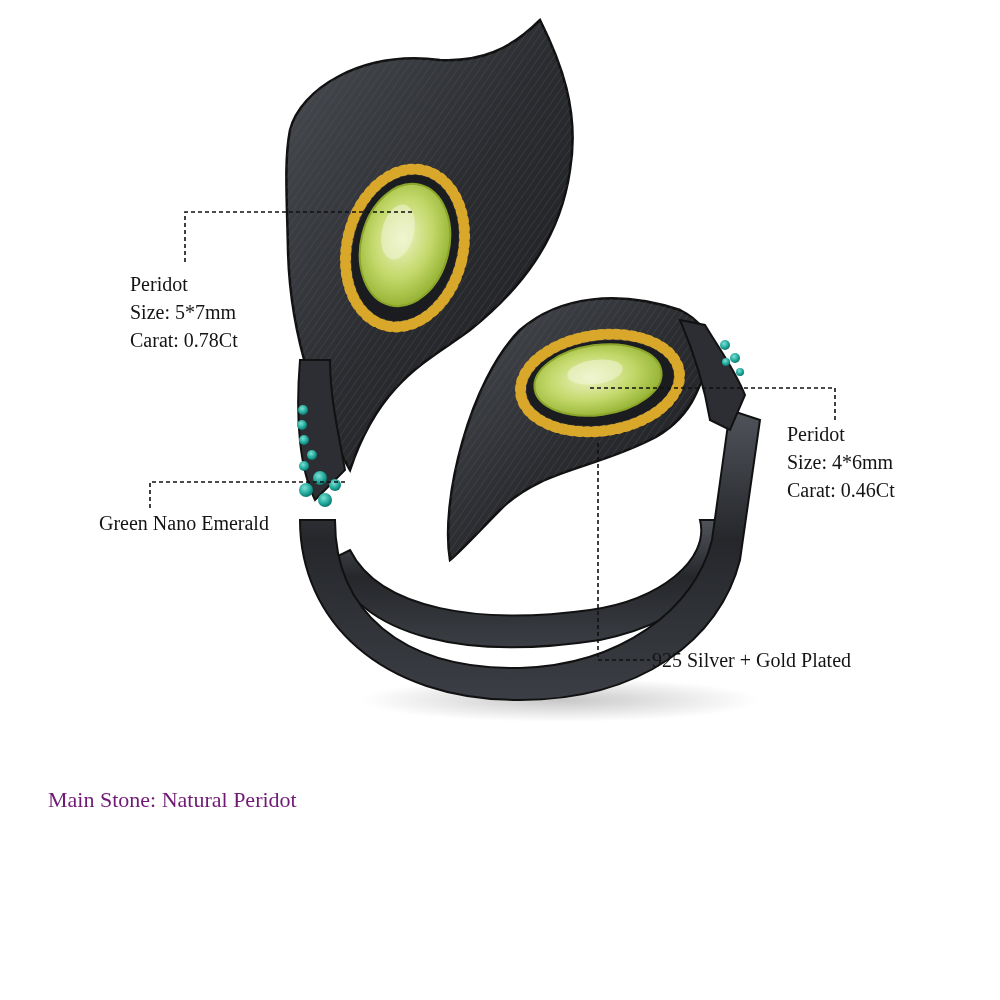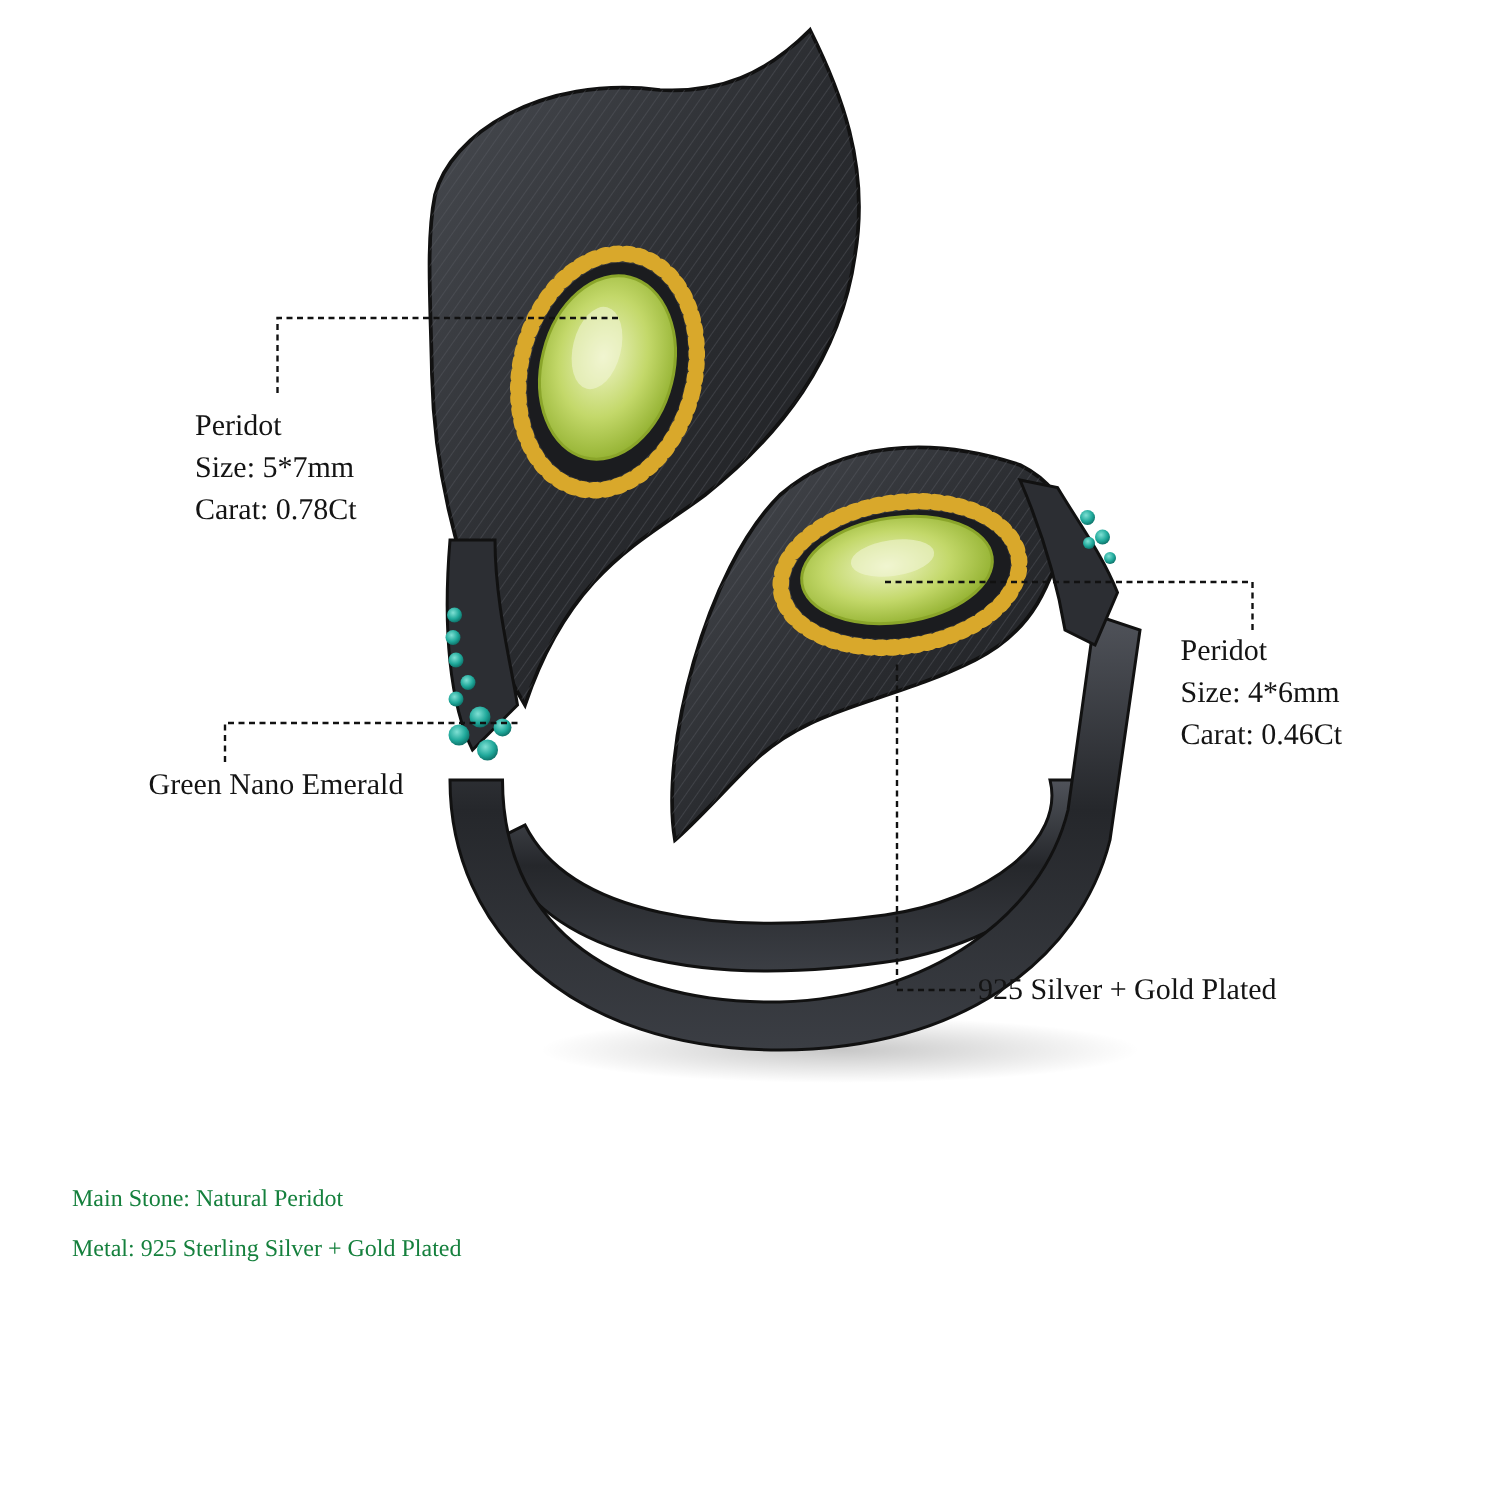--- a/index.html
+++ b/index.html
@@ -1,20 +1,20 @@
 <!DOCTYPE html>
 <html><head>
   <meta charset="utf-8">
   <style>
     html, body { margin: 0; padding: 0; background: #ffffff; }
     body { width: 1000px; height: 1000px; position: relative; overflow: hidden; font-family: "Liberation Serif", "DejaVu Serif", serif; color: #111; }
     #ring-svg { position: absolute; left: 0; top: 0; width: 1000px; height: 760px; }
     .label { position: absolute; font-size: 20px; line-height: 28px; color: #141414; white-space: nowrap; }
     .spec-list { position: absolute; left: 48px; top: 783px; }
-    .spec-line { font-size: 16px; line-height: 33px; color: #15803d; white-space: nowrap; }
+    .spec-line { font-size: 22px; line-height: 33px; color: #701a75; white-space: nowrap; }
   </style>
 </head>
 <body>
 
 <svg id="ring-svg" viewBox="0 0 1000 760" xmlns="http://www.w3.org/2000/svg">
   <defs>
     <linearGradient id="metalGrad" x1="0" y1="0" x2="1" y2="1">
       <stop offset="0" stop-color="#4a4d53"></stop>
       <stop offset="0.5" stop-color="#2a2c30"></stop>
       <stop offset="1" stop-color="#1c1d20"></stop>
@@ -113,14 +113,13 @@
 <div class="label" style="left:51px; top:509px;margin-left:48px;">
   <div>Green Nano Emerald</div>
 </div>
 
 <div class="label" style="left:652px; top:646px;font-family:Liberation Serif, serif;">
   <div>925 Silver + Gold Plated</div>
 </div>
 
 <div class="spec-list">
   <div class="spec-line">Main Stone: Natural Peridot</div>
-  <div class="spec-line">Metal: 925 Sterling Silver + Gold Plated</div>
 </div>
 
 </body></html>

